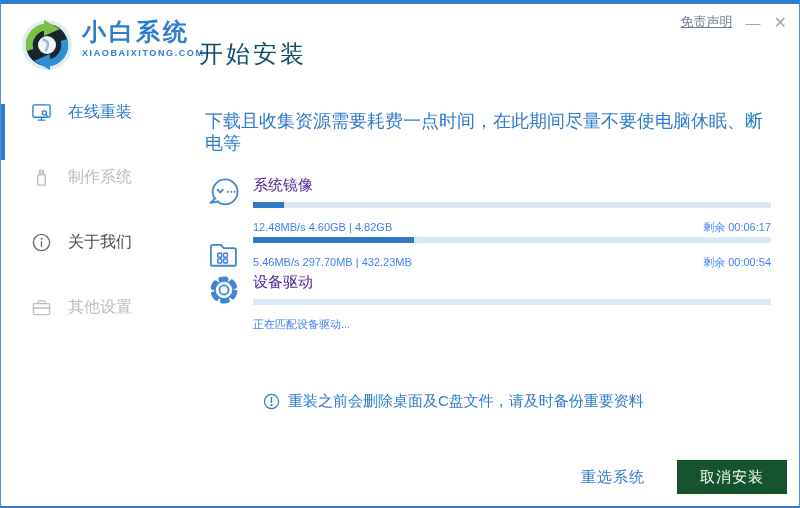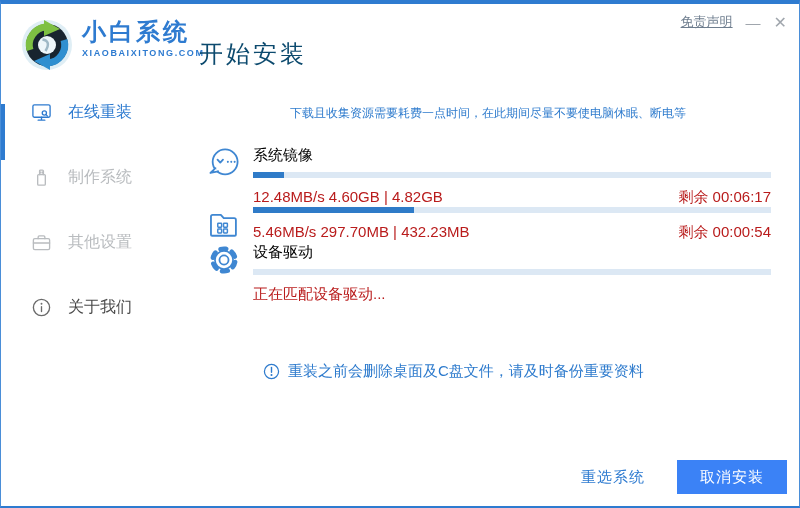--- a/index.html
+++ b/index.html
@@ -27,42 +27,42 @@
   .active-bar{position:absolute;left:0;top:12px;width:4px;height:56px;background:#2e7bd0;}
   .side-item{height:65px;display:flex;padding-left:30px;gap:16px;
     color:#b9bcbf;font-size:16px;cursor:pointer;}
   .side-item svg{width:21px;height:21px;flex:0 0 21px;}
   .side-item.active{color:#2e7bd0;}
   .side-item.dark{color:#4a4a4a;}
   .side-item.dark svg{color:#6a6a6a;}
 
   
   .main{position:absolute;left:190px;top:88px;right:0;bottom:60px;padding:0 28px 0 14px;}
-  .warning{margin-top:10px;text-align:center;color:#2e7bcd;font-size:12px;line-height:22px;}
+  .warning{margin-top:18px;color:#2e7bcd;font-size:18px;line-height:22px;}
   .tasks{margin-top:21px;}
   .task{display:flex;}
   .task-icon{width:46px;flex:0 0 46px;display:flex;justify-content:flex-start;padding-left:2px;
     padding-top:1px;color:#3f87d2;}
   .task-icon svg{width:34px;height:34px;}
   .task-body{flex:1;min-width:0;}
-  .task-title{font-size:15px;color:#000000;line-height:20px;margin-bottom:7px;}
+  .task-title{font-size:15px;color:#4c1d95;line-height:20px;margin-bottom:7px;}
   .task-bar{height:6px;background:#dce8f4;position:relative;}
   .task-fill{position:absolute;left:0;top:0;bottom:0;width:0;background:#2f7bc8;}
-  .task-stats{display:flex;justify-content:space-between;font-size:15px;color:#b91c1c;
+  .task-stats{display:flex;justify-content:space-between;font-size:11px;color:#3b82f6;
     line-height:20px;margin-top:9px;}
 
   .note{margin-top:58px;margin-left:58px;display:flex;align-items:center;gap:8px;
     color:#2e7bcd;font-size:15px;}
   .note svg{width:17px;height:17px;flex:0 0 17px;}
 
   
   .footer{position:absolute;right:12px;bottom:12px;display:flex;align-items:center;gap:26px;}
   .reselect{color:#2e7bd0;font-size:15px;background:none;border:none;cursor:pointer;
     font-family:inherit;letter-spacing:1px;}
-  .cancel{width:110px;height:34px;background:#3b82f6;color:#fff;font-size:15px;border:none;
+  .cancel{width:110px;height:34px;background:#14532d;color:#fff;font-size:15px;border:none;
     cursor:pointer;font-family:inherit;letter-spacing:1px;}
 </style>
 </head>
 <body>
 
 <div class="window">
 
   <div class="titlebar">
     <span class="disclaimer">免责声明</span>
     <span class="win-btn">—</span>
@@ -105,36 +105,36 @@
     <div class="side-item">
       <svg viewBox="0 0 22 22" fill="none" stroke="currentColor" stroke-width="1.4" stroke-linecap="round" stroke-linejoin="round">
         <rect x="7" y="8" width="8" height="11" rx="1"></rect>
         <path d="M9 8 V4.2 a1 1 0 0 1 1 -1 h2 a1 1 0 0 1 1 1 V8"></path>
         <path d="M10.2 5.2 v1.2 M12 5.2 v1.2"></path>
       </svg>
       <span>制作系统</span>
     </div>
 
 
+    <div class="side-item dark">
+      <svg viewBox="0 0 22 22" fill="none" stroke="currentColor" stroke-width="1.4" stroke-linecap="round" stroke-linejoin="round">
+        <circle cx="11" cy="11" r="8.5"></circle>
+        <path d="M11 10.2 v5"></path>
+        <circle cx="11" cy="7" r="0.4" fill="currentColor" stroke-width="1.2"></circle>
+      </svg>
+      <span>关于我们</span>
+    </div>
+
     <div class="side-item">
       <svg viewBox="0 0 22 22" fill="none" stroke="currentColor" stroke-width="1.4" stroke-linecap="round" stroke-linejoin="round">
         <rect x="2.5" y="7" width="17" height="11.5" rx="1.5"></rect>
         <path d="M7.5 7 V5.2 a1.2 1.2 0 0 1 1.2 -1.2 h4.6 a1.2 1.2 0 0 1 1.2 1.2 V7"></path>
         <path d="M2.5 11.5 h17"></path>
       </svg>
       <span>其他设置</span>
-    </div>
-
-    <div class="side-item dark">
-      <svg viewBox="0 0 22 22" fill="none" stroke="currentColor" stroke-width="1.4" stroke-linecap="round" stroke-linejoin="round">
-        <circle cx="11" cy="11" r="8.5"></circle>
-        <path d="M11 10.2 v5"></path>
-        <circle cx="11" cy="7" r="0.4" fill="currentColor" stroke-width="1.2"></circle>
-      </svg>
-      <span>关于我们</span>
     </div>
   </aside>
 
   <main class="main">
     <div class="warning">下载且收集资源需要耗费一点时间，在此期间尽量不要使电脑休眠、断电等</div>
 
     <div class="tasks">
 
       <div class="task">
         <div class="task-icon">

